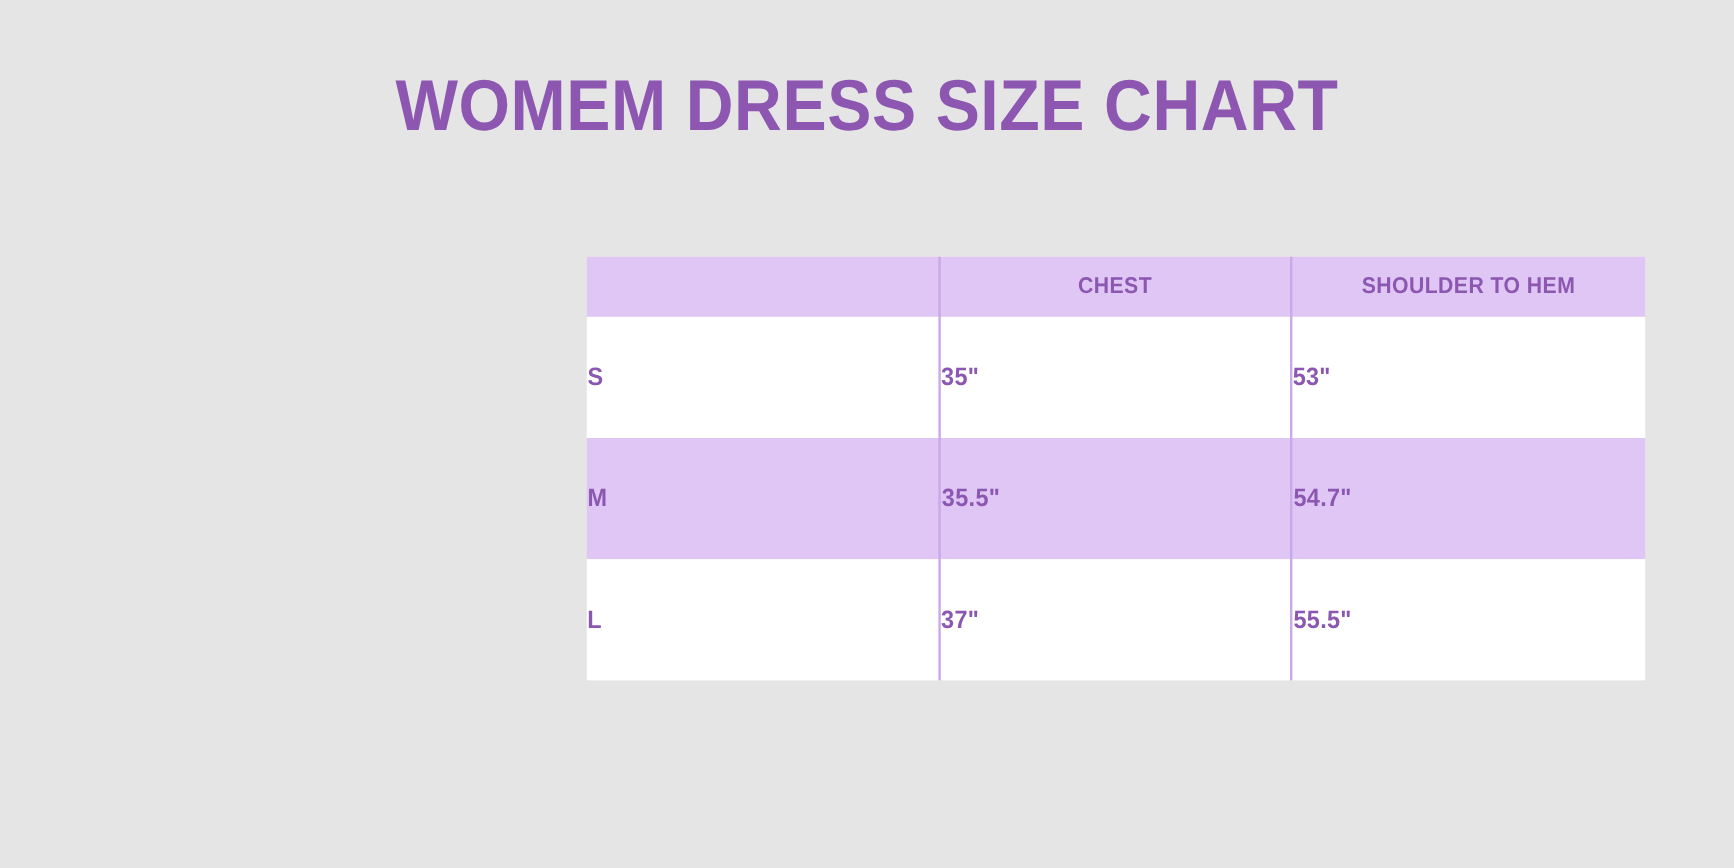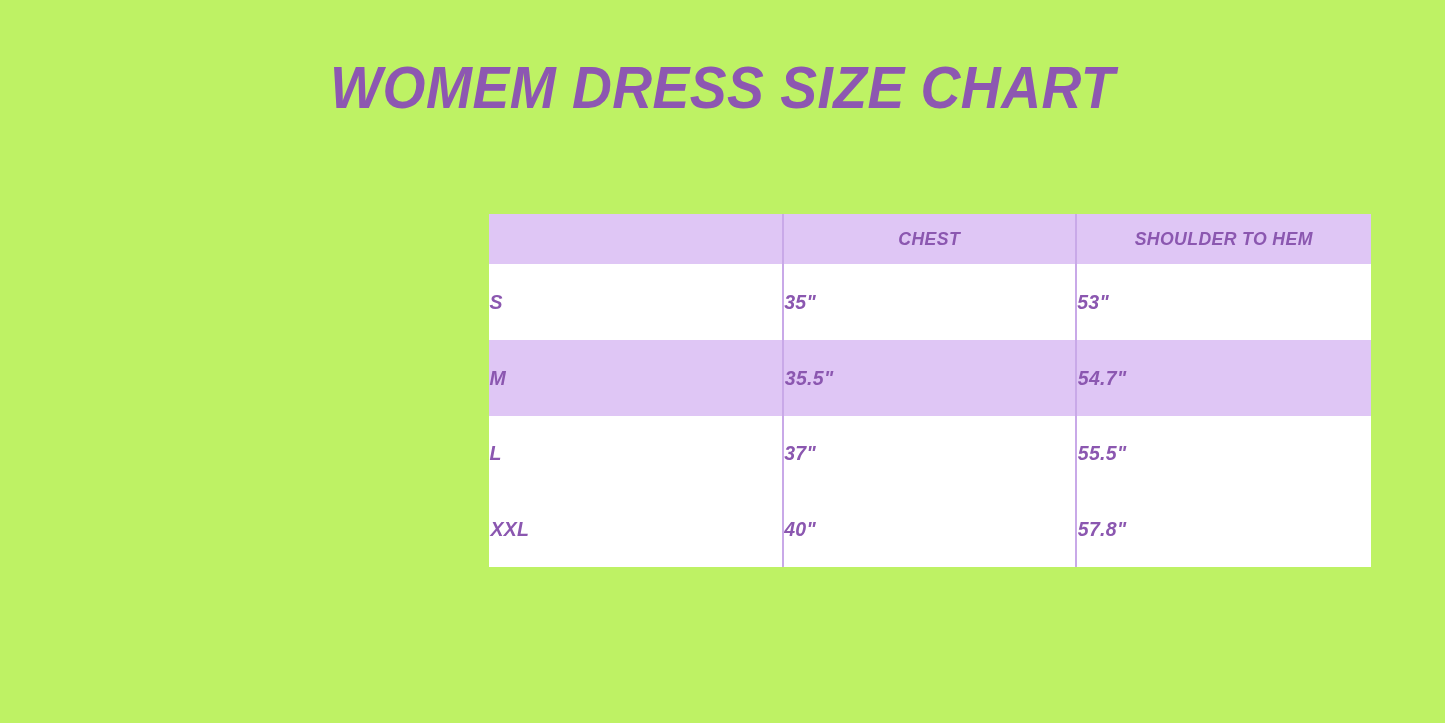--- a/index.html
+++ b/index.html
@@ -11,22 +11,21 @@
     height: 723px;
     background: #ffffff;
     font-family: "Liberation Sans", sans-serif;
     overflow: hidden;
     position: relative;
   }
 
   .page {
     position: absolute;
     inset: 0;
-    background: #bef264;
-    font-style: italic;
+    background: #e5e5e5;
   }
 
   
   .chart-title {
     position: absolute;
     left: 0;
     right: 0;
     top: 56px;
     text-align: center;
     font-family: "Liberation Sans", sans-serif;
@@ -168,31 +167,20 @@
           <td>
             <span class="cell-text size-label">L</span>
           </td>
           <td>
             <span class="cell-text">37"</span>
           </td>
           <td>
             <span class="cell-text">55.5"</span>
           </td>
         </tr>
-        <tr class="row-plain">
-          <td>
-            <span class="cell-text size-label">XXL</span>
-          </td>
-          <td>
-            <span class="cell-text">40"</span>
-          </td>
-          <td>
-            <span class="cell-text">57.8"</span>
-          </td>
-        </tr>
       </tbody>
     </table>
 
     <div class="vdivider v1"></div>
     <div class="vdivider v2"></div>
 
   </div>
 
 </div>
 

